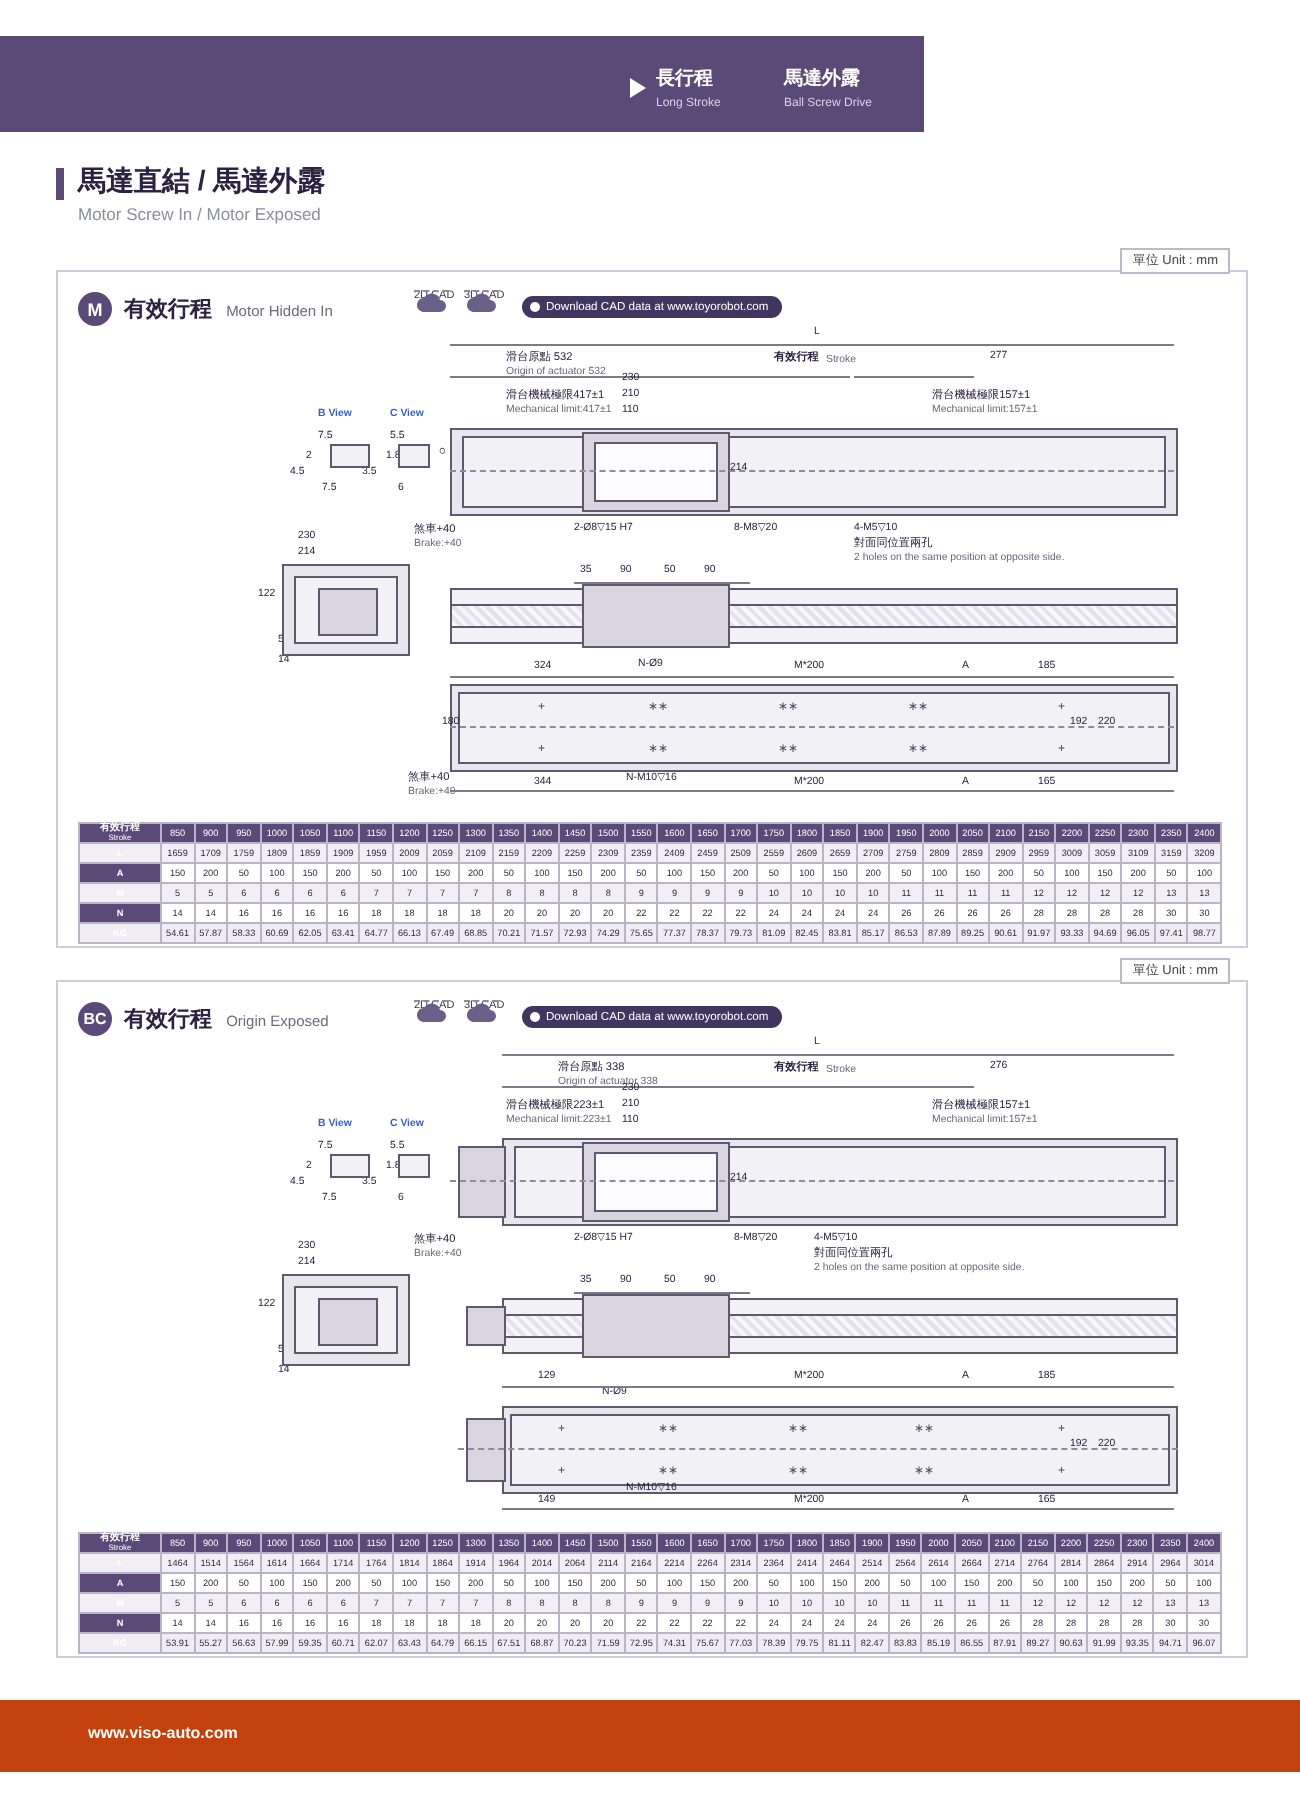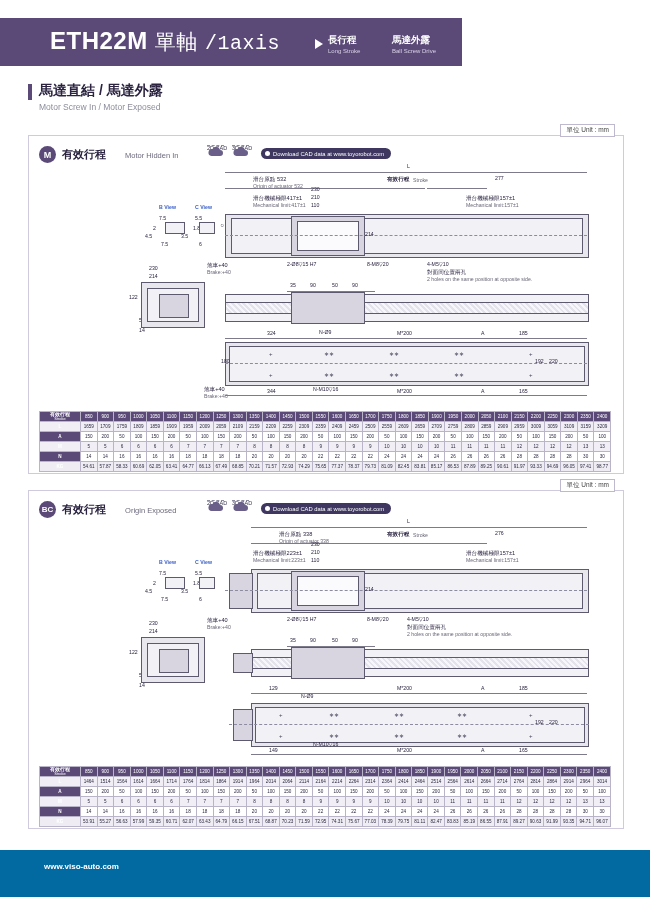--- a/index.html
+++ b/index.html
@@ -28,21 +28,21 @@
 
   
   .panel{position:absolute;left:28px;width:594px;border:1px solid #cfcade;background:#fff;}
   #panel1{top:135px;height:337px;}
   #panel2{top:490px;height:337px;}
 
   .badge{position:absolute;left:10px;top:10px;width:17px;height:17px;border-radius:50%;background:#5b4a78;color:#fff;
          font-size:9px;font-weight:bold;display:flex;align-items:center;justify-content:center;letter-spacing:0;}
   .badge.bc{font-size:8px;}
   .p-title{position:absolute;left:33px;top:11px;font-size:11px;font-weight:bold;color:#2b2340;}
-  .p-title .en{font-size:7.5px;font-weight:normal;color:#6d6a7c;margin-left:16px;}
+  .p-title .en{font-size:7.5px;font-weight:normal;color:#6d6a7c;margin-left:4px;}
   .unit{position:absolute;right:8px;top:-12px;font-size:6.5px;color:#444;border:1px solid #bfb9cf;padding:1px 5px;background:#fff;}
 
   .cadwrap{position:absolute;top:9px;font-size:5.5px;color:#3b3550;text-align:center;}
   .cadwrap .cl{width:17px;height:12px;display:block;margin:0 auto;}
   .dlbtn{position:absolute;top:12px;height:11px;border-radius:6px;background:#3f3760;color:#fff;font-size:5.8px;
          display:flex;align-items:center;padding:0 7px 0 4px;}
   .dlbtn .dot{width:5px;height:5px;border-radius:50%;background:#fff;margin-right:3px;}
 
   
   .draw{position:absolute;left:0;top:0;width:594px;height:270px;}
@@ -66,34 +66,29 @@
   table.spec{position:absolute;border-collapse:collapse;font-size:4.6px;width:572px;left:10px;}
   table.spec td,table.spec th{border:1px solid #b9b4c8;text-align:center;padding:0;height:9px;line-height:9px;color:#2c2840;font-weight:normal;}
   table.spec .hd{background:#5b4a78;color:#fff;}
   table.spec .rowhd{background:#5b4a78;color:#fff;font-weight:bold;width:14px;}
   table.spec .corner{background:#5b4a78;color:#fff;font-size:5px;width:40px;line-height:1.05;font-weight:bold;}
   table.spec tr.alt td{background:#f1eff5;}
   table.spec tr.kg td{background:#efedf3;}
   table.spec .corner .en{font-size:4px;font-weight:normal;display:block;}
 
   
-  .footer{position:absolute;left:0;bottom:4px;width:650px;height:47px;background:#0369a1;}
+  .footer{position:absolute;left:0;bottom:15px;width:650px;height:36px;background:#c2410c;}
   .footer .url{position:absolute;left:44px;top:12px;color:#fff;font-size:8px;font-weight:bold;}
 </style>
 </head>
 <body>
 
 <div class="page">
 
   <div class="header">
-    <div class="title">
-      <span>ETH22M</span>
-      <span class="thin">單軸</span>
-      <span class="mono">/1axis</span>
-    </div>
     <div class="tri" style="left:315px"></div>
     <div class="hdr-tag" style="left:328px">
       <b>長行程</b>
       <span class="sub">Long Stroke</span>
     </div>
     <div class="hdr-tag" style="left:392px">
       <b>馬達外露</b>
       <span class="sub">Ball Screw Drive</span>
     </div>
   </div>

